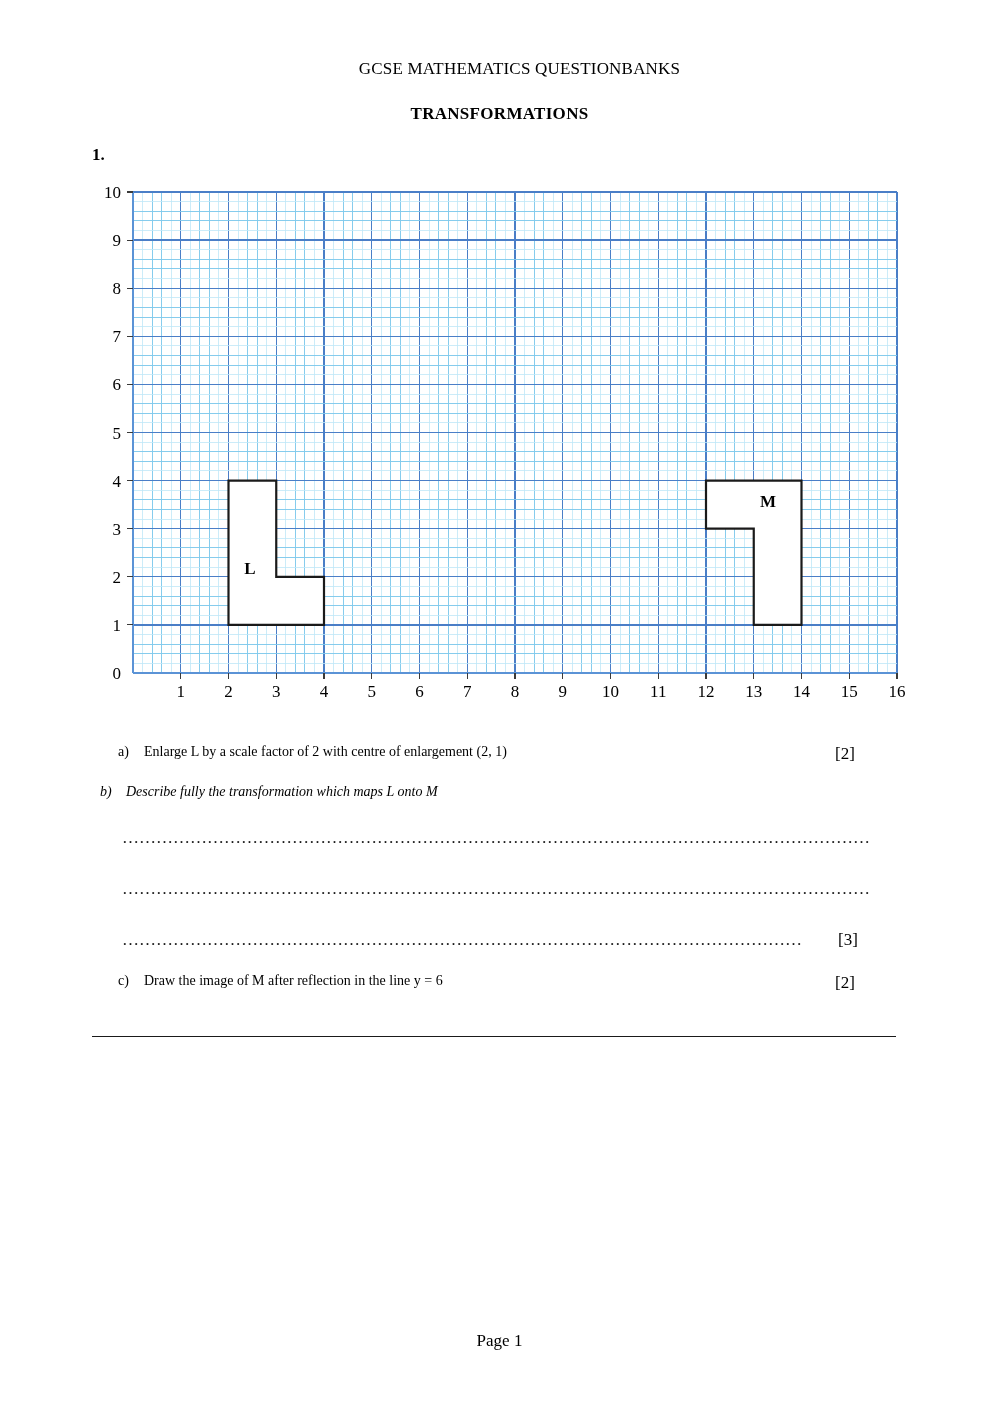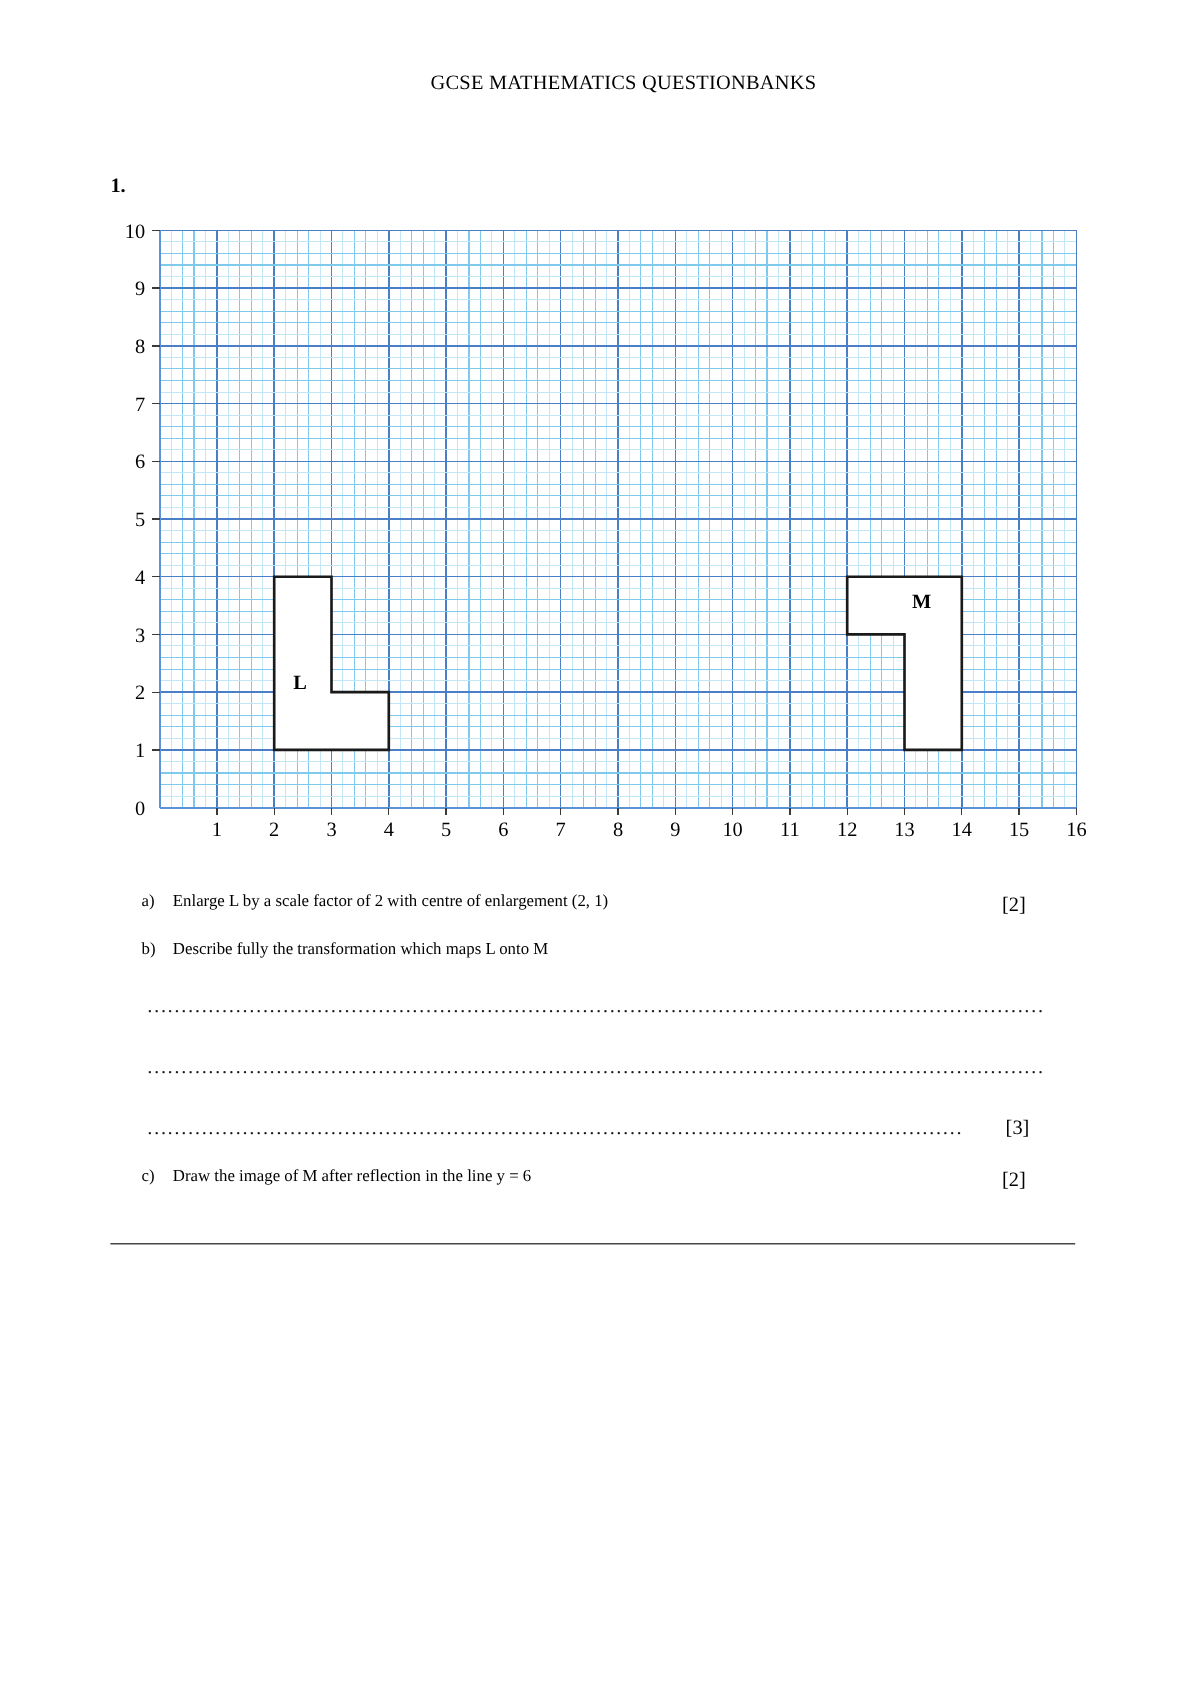--- a/index.html
+++ b/index.html
@@ -110,20 +110,21 @@
     font-size: 17px;
   }
 </style>
 </head>
 <body>
 
 <div class="page">
 
   <div class="doc-title">GCSE MATHEMATICS QUESTIONBANKS</div>
 
+  <div class="doc-subtitle">TRANSFORMATIONS</div>
 
   <div class="qnum">1.</div>
 
   <div class="graph-wrap">
     <svg class="graph-svg" id="graph" width="999" height="710">
         <g>
           <rect x="133" y="192" width="764" height="481" fill="#ffffff"></rect>
           <line x1="133" y1="192" x2="133" y2="673" stroke="#4a7ec7" stroke-width="1.25" shape-rendering="crispEdges"></line>
           <line x1="142.55" y1="192" x2="142.55" y2="673" stroke="#bfe7f7" stroke-width="0.8" shape-rendering="crispEdges"></line>
           <line x1="152.1" y1="192" x2="152.1" y2="673" stroke="#7fc9ec" stroke-width="0.95" shape-rendering="crispEdges"></line>
@@ -327,32 +328,33 @@
       </svg>
   </div>
 
   <div class="q-block">
 
     <div class="q-line" style="top:744px; left:118px;">
       <span class="q-label">a)</span><span>Enlarge L by a scale factor of 2 with centre of enlargement (2, 1)</span>
     </div>
     <div class="marks" style="top:744px; left:835px;">[2]</div>
 
-    <div class="q-line" style="top:784px; left:118px;">
+    <div class="q-line" style="top:784px; left:100px;font-style:italic;">
       <span class="q-label">b)</span><span>Describe fully the transformation which maps L onto M</span>
     </div>
 
     <div class="dotline" style="top:828px;">……………………………………………………………………………………………………………………</div>
 
     <div class="dotline" style="top:879px;">……………………………………………………………………………………………………………………</div>
 
     <div class="dotline" style="top:930px; width:718px;">…………………………………………………………………………………………………………</div>
     <div class="dotline-marks" style="top:930px; left:838px;">[3]</div>
 
     <div class="q-line" style="top:973px; left:118px;">
       <span class="q-label">c)</span><span>Draw the image of M after reflection in the line y = 6</span>
     </div>
     <div class="marks" style="top:973px; left:835px;">[2]</div>
   </div>
 
   <div class="hr"></div>
 
+  <div class="footer">Page 1</div>
 </div>
 
 </body></html>

